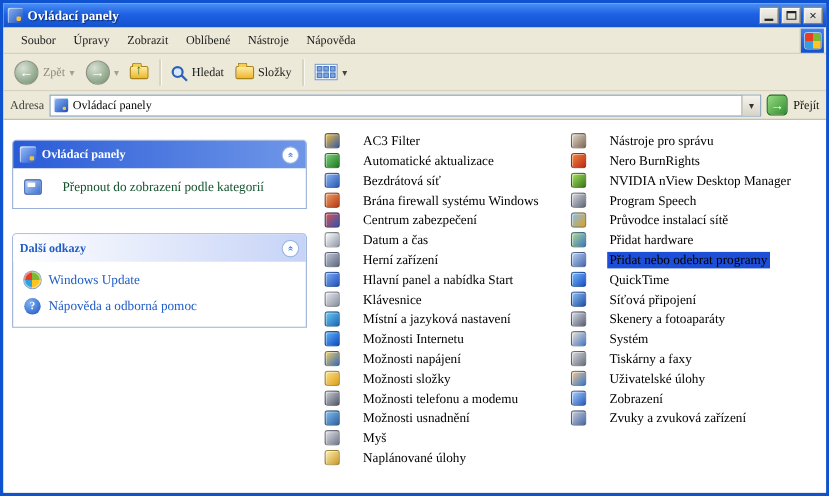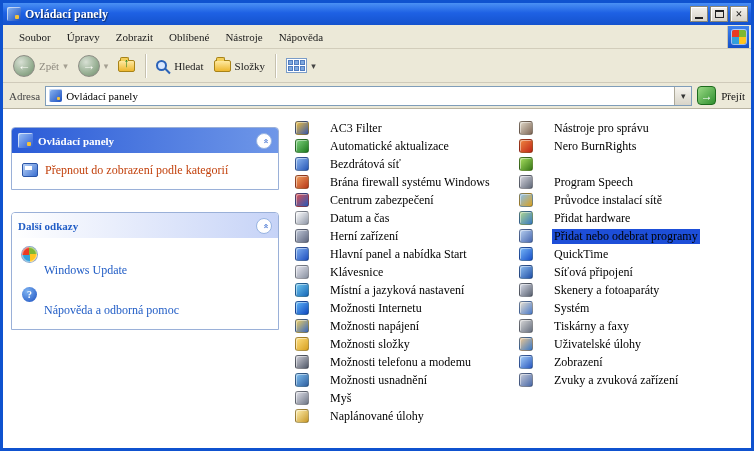--- a/index.html
+++ b/index.html
@@ -106,22 +106,22 @@
   .chev{width:16px;height:16px;border-radius:50%;background:#fff;border:1px solid #98b4e2;
     display:flex;align-items:center;justify-content:center;}
   .chev-g{display:inline-block;transform:rotate(-90deg);color:#4f7bd4;font-weight:bold;
     font-size:10px;line-height:1;}
   .pane-bd{padding:9px 8px 11px 10px;}
   .pane-link{display:flex;align-items:flex-start;gap:7px;margin-bottom:9px;cursor:default;}
   .pane-link:last-child{margin-bottom:0;}
   .switch-ico{width:16px;height:14px;flex:0 0 16px;border-radius:2px;margin-top:1px;
     background:linear-gradient(135deg,#bcd4f7,#3a6fd0);border:1px solid #2a55a8;position:relative;}
   .switch-ico::after{content:"";position:absolute;left:2px;top:2px;width:7px;height:4px;background:#fff;}
-  .pane-link-text{color:#c2410c;font-size:12px;width:195px;line-height:1.35;}
-  .pane-link-text2{color:#215dc6;font-size:12px;margin-top:16px;}
+  .pane-link-text{color:#14532d;font-size:12px;width:195px;line-height:1.35;text-align:right;}
+  .pane-link-text2{color:#215dc6;font-size:12px;margin-top:0;}
   .wu-ico{width:15px;height:15px;flex:0 0 15px;border-radius:50%;
     background:conic-gradient(#7eb832 0 25%, #ffc420 0 50%, #32a0da 0 75%, #ea3b23 0);
     box-shadow:inset 0 0 0 1px rgba(255,255,255,.4),0 0 0 1px #8ea6cc;}
   .help-ico{width:15px;height:15px;flex:0 0 15px;border-radius:50%;
     background:radial-gradient(circle at 35% 30%,#7fb4f2,#1a4fc0);
     color:#fff;font-weight:bold;font-size:10px;display:flex;align-items:center;justify-content:center;}
   
   .col{position:absolute;top:10px;}
   #col1{left:292px;}
   #col2{left:516px;}
@@ -333,20 +333,21 @@
         <div class="cp-item">
           <span class="cp-icon" style="background: linear-gradient(135deg, rgb(224, 216, 200) 0%, rgb(128, 104, 88) 100%);"></span>
           <span class="cp-label">Nástroje pro správu</span>
         </div>
         <div class="cp-item">
           <span class="cp-icon" style="background: linear-gradient(135deg, rgb(240, 136, 64) 0%, rgb(192, 40, 24) 100%);"></span>
           <span class="cp-label">Nero BurnRights</span>
         </div>
         <div class="cp-item">
           <span class="cp-icon" style="background: linear-gradient(135deg, rgb(168, 224, 96) 0%, rgb(56, 120, 24) 100%);"></span>
+          <span class="cp-label">NVIDIA nView Desktop Manager</span>
         </div>
         <div class="cp-item">
           <span class="cp-icon" style="background: linear-gradient(135deg, rgb(216, 216, 224) 0%, rgb(96, 104, 120) 100%);"></span>
           <span class="cp-label">Program Speech</span>
         </div>
         <div class="cp-item">
           <span class="cp-icon" style="background: linear-gradient(135deg, rgb(136, 192, 240) 0%, rgb(216, 160, 32) 100%);"></span>
           <span class="cp-label">Průvodce instalací sítě</span>
         </div>
         <div class="cp-item">

